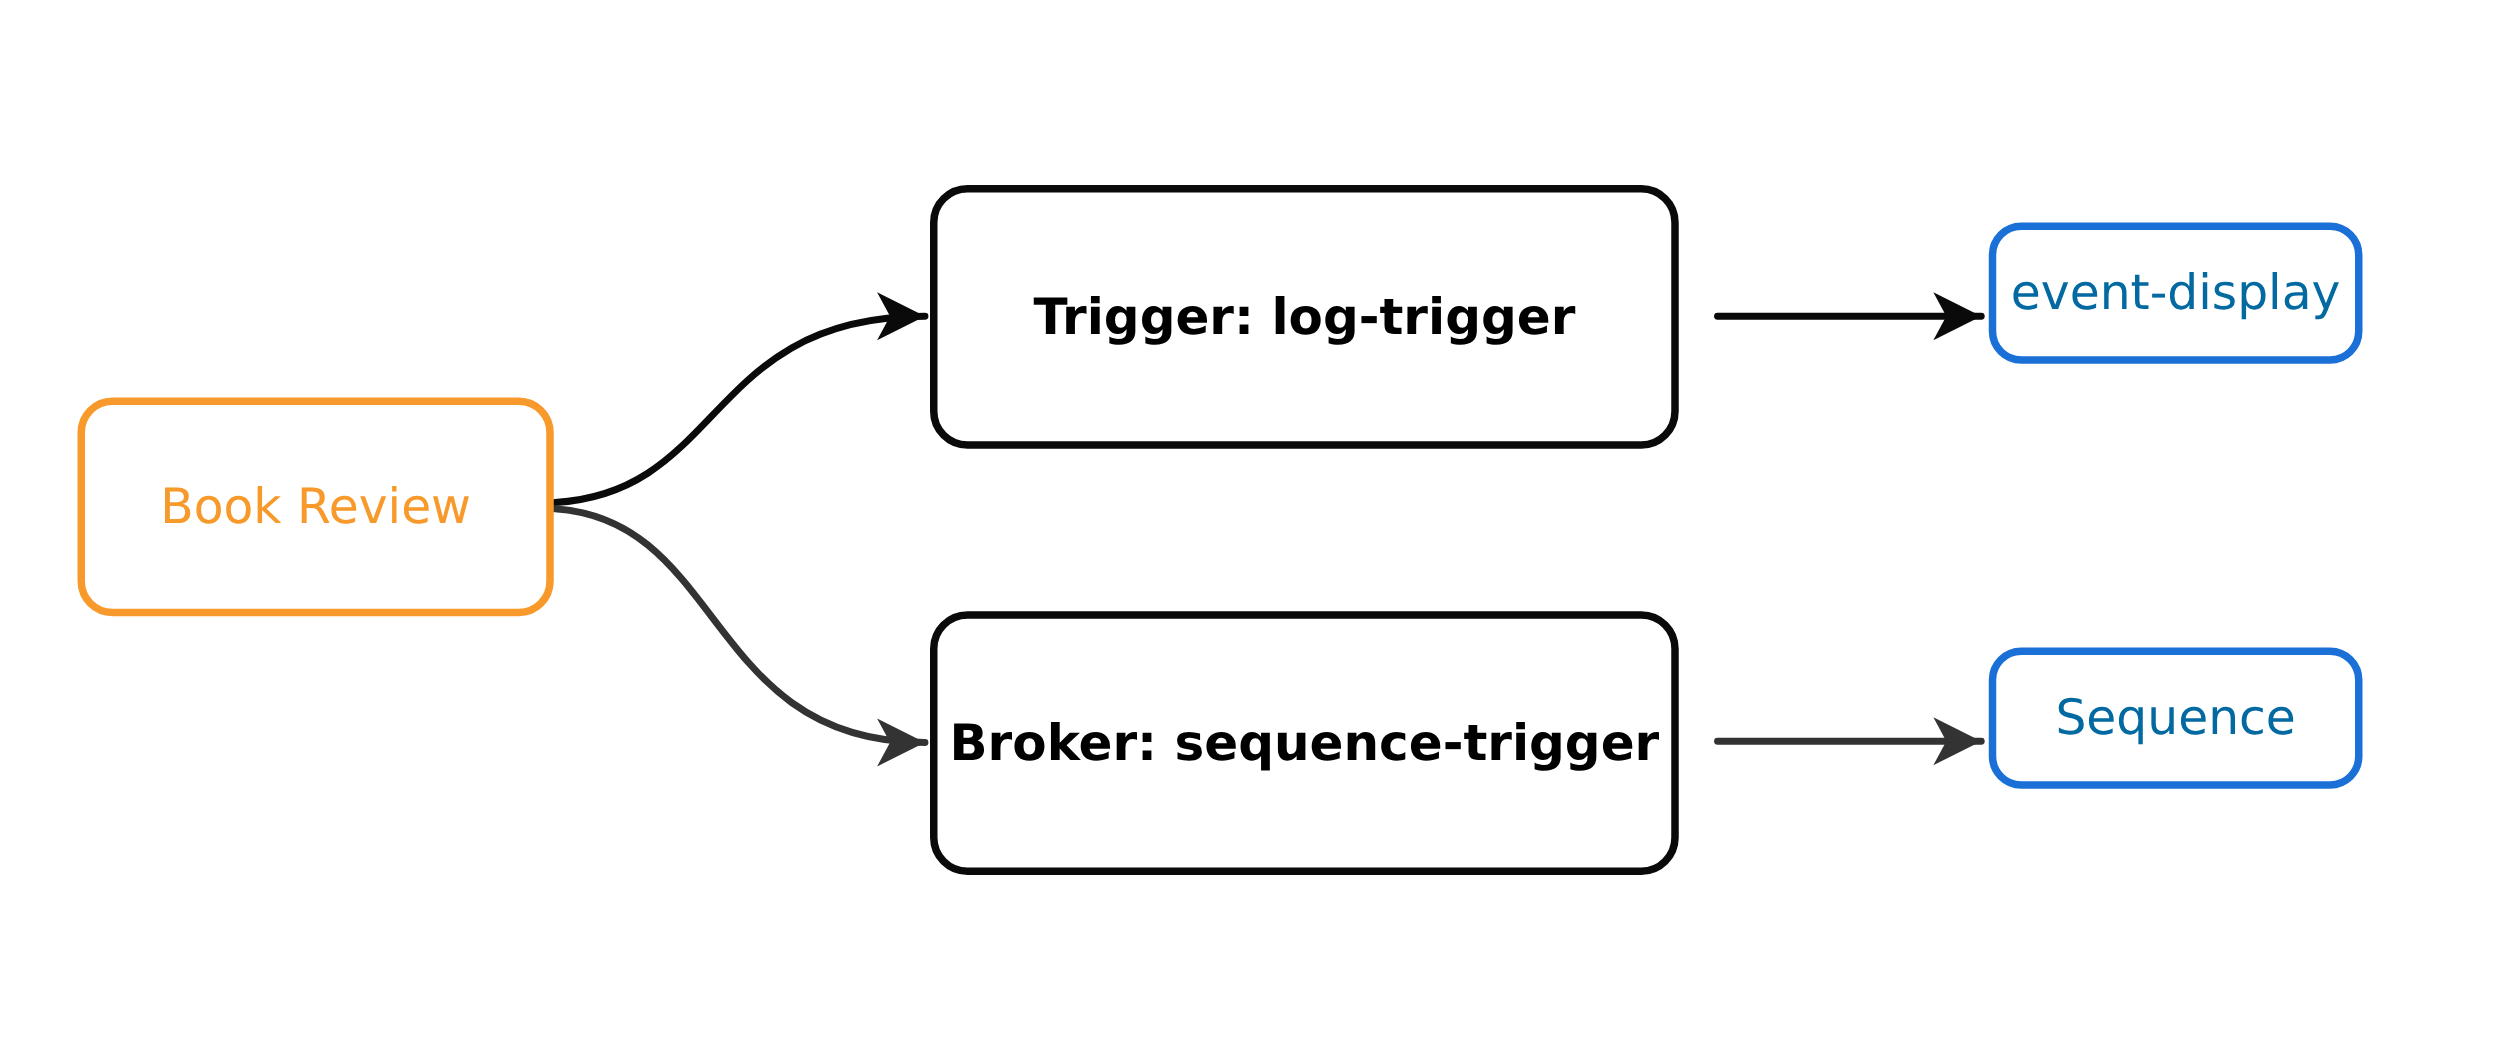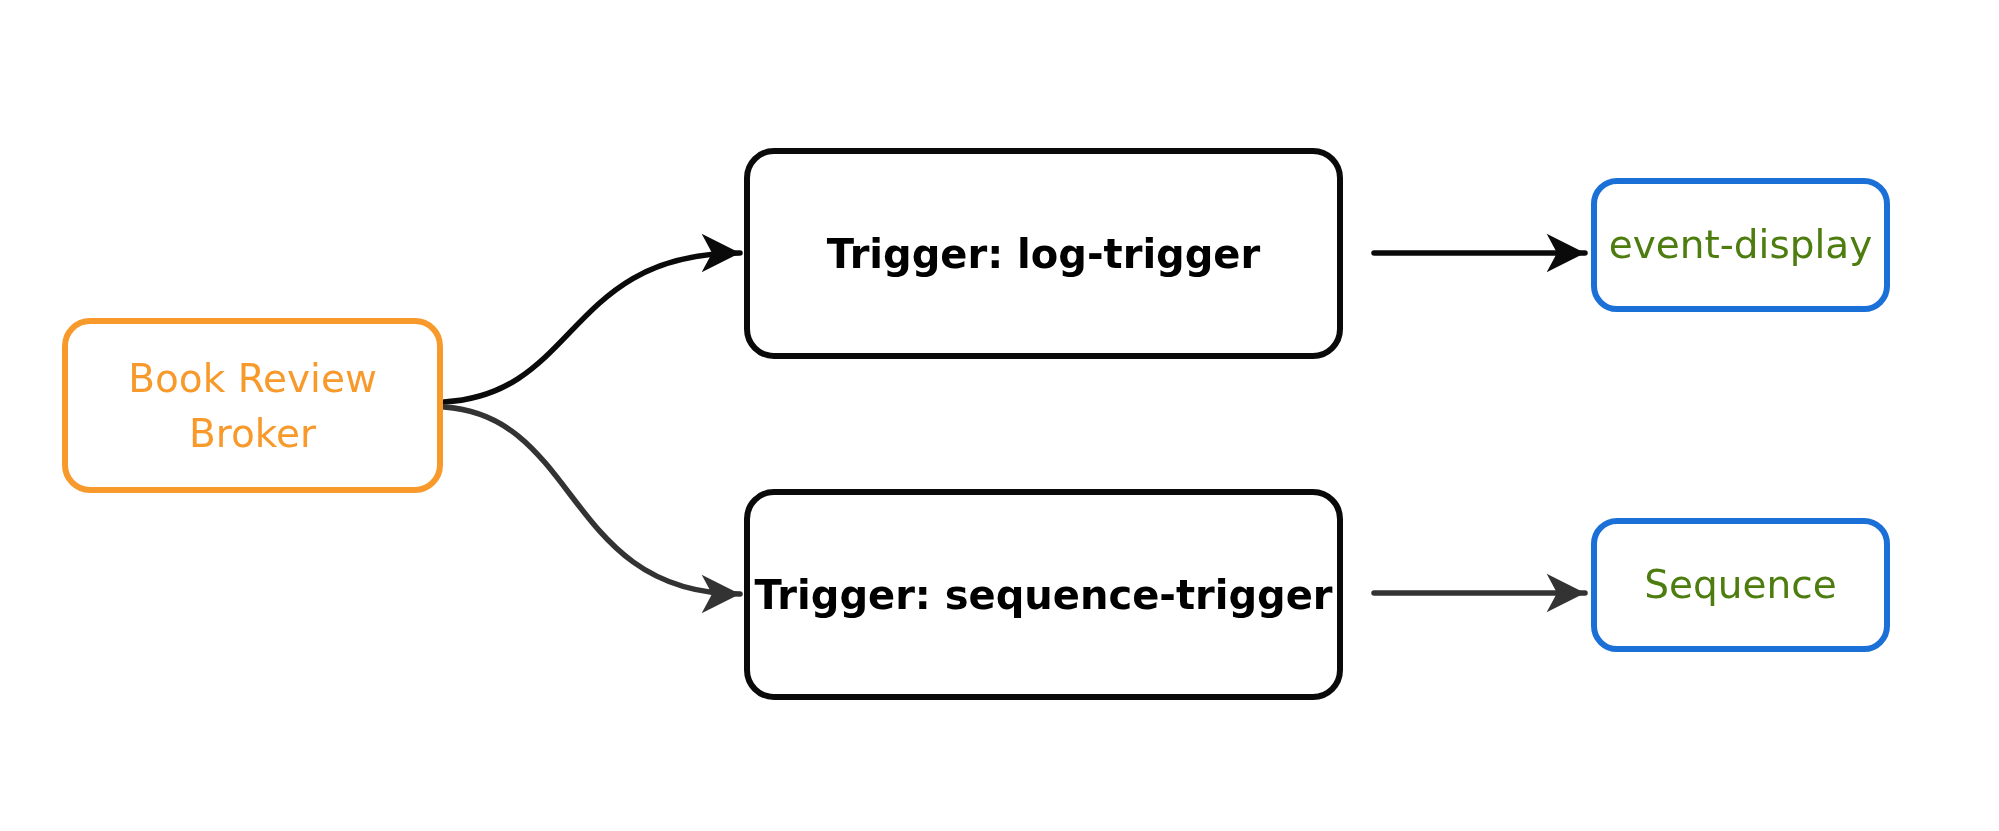--- a/index.html
+++ b/index.html
@@ -47,24 +47,24 @@
     width: 599px; height: 211px;
     border: 6px solid #0a0a0a;
     border-radius: 30px;
     color: #000000;
     font-size: 40px;
   }
   .node.trigger .title { font-weight: 700; }
   #trigger-log      { left: 744px; top: 148px; }
   #trigger-sequence { left: 744px; top: 489px; }
   .node.component {
-    width: 299px; height: 134px;
+    width: 299px; height: 113px;
     border: 6px solid #1a70d6;
     border-radius: 26px;
-    color: #4d7c0f;
+    color: #0369a1;
     font-size: 39px;
     justify-content: center;
   }
   #component-event-display { left: 1591px; top: 178px; }
   #component-sequence      { left: 1591px; top: 518px; }
 </style>
 </head>
 <body>
 
 <div class="canvas">
@@ -83,29 +83,28 @@
 
     <path class="edge gray" d="M 444 407 C 580 416 565 594 740 594" marker-end="url(#arrow-gray)"></path>
 
     <path class="edge black" d="M 1374 253 H 1585" marker-end="url(#arrow-black)"></path>
 
     <path class="edge gray" d="M 1374 593 H 1585" marker-end="url(#arrow-gray)"></path>
   </svg>
 
   <div class="node broker" id="broker">
     <div class="line">Book Review</div>
-    <div class="line">Broker</div>
   </div>
 
   <div class="node trigger" id="trigger-log">
     <div class="title">Trigger: log-trigger</div>
   </div>
 
   <div class="node trigger" id="trigger-sequence">
-    <div class="title">Trigger: sequence-trigger</div>
+    <div class="title">Broker: sequence-trigger</div>
   </div>
 
   <div class="node component" id="component-event-display">
     <div class="label">event-display</div>
   </div>
 
   <div class="node component" id="component-sequence">
     <div class="label">Sequence</div>
   </div>
 

